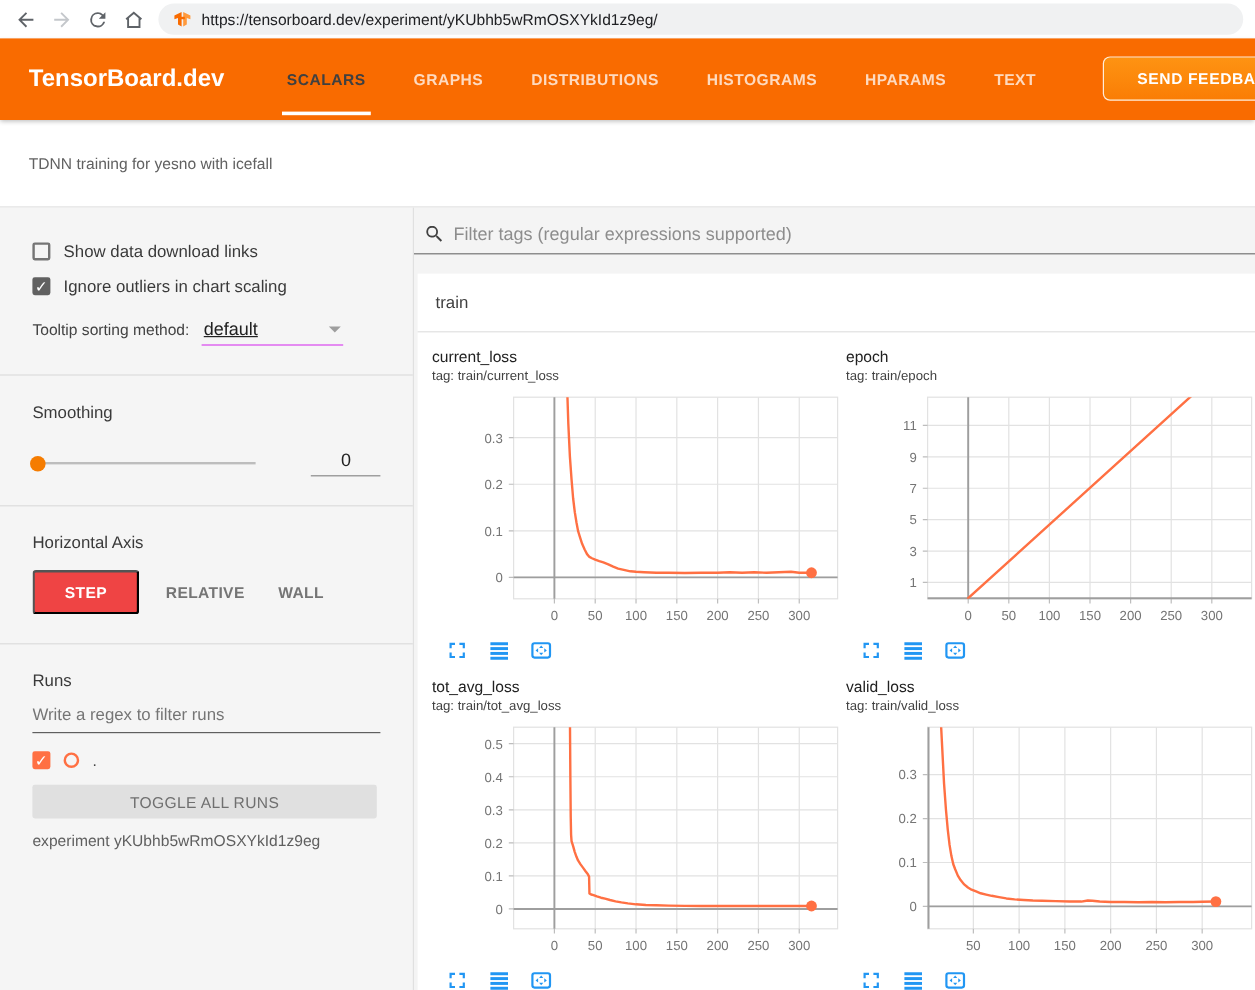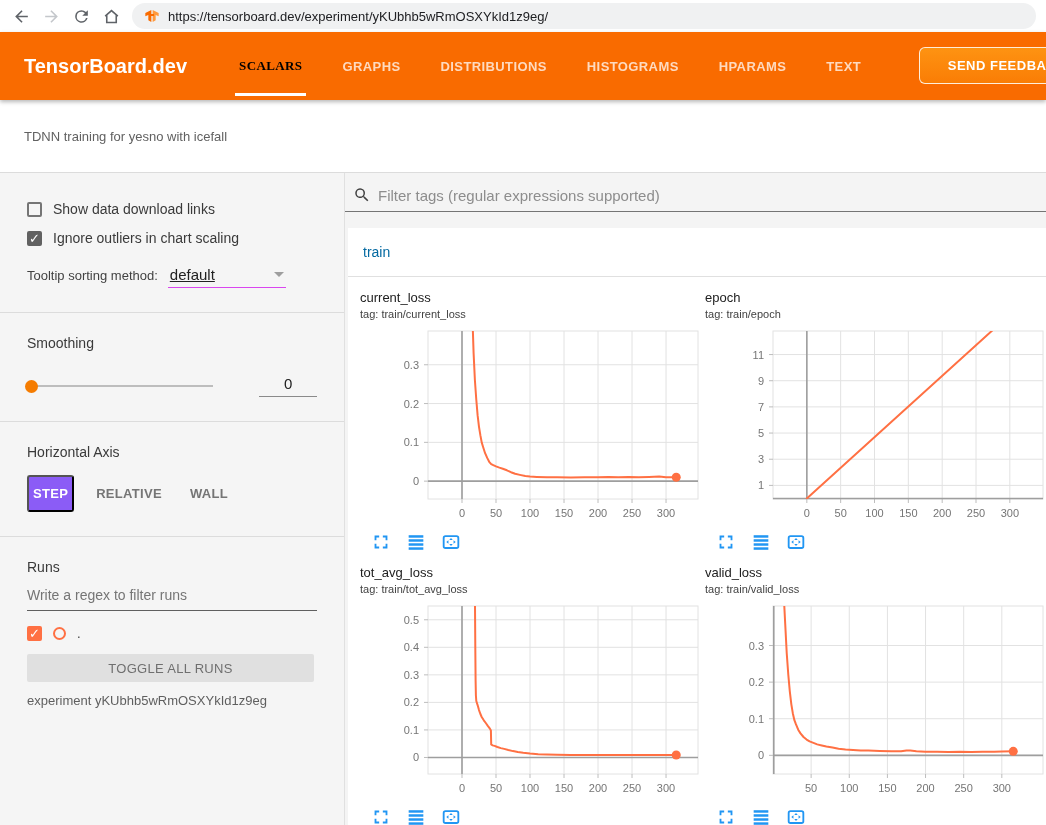--- a/index.html
+++ b/index.html
@@ -15,21 +15,21 @@
   .favicon { width:16px; height:16px; margin-right:8px; flex:0 0 auto; }
   .url-text { font-size:13px; color:#202124; white-space:nowrap; }
 
   
   .app-header { position:relative; height:68px; background:#f96b00; display:flex; align-items:stretch;
     overflow:hidden; box-shadow:0 2px 4px rgba(0,0,0,0.28); z-index:5; }
   .brand { align-self:center; color:#fff; font-size:20px; font-weight:700; margin-left:24px; white-space:nowrap; }
   .tabs { display:flex; margin-left:48px; }
   .tab { position:relative; display:flex; align-items:center; padding:0 4px; margin-right:32px;
     font-size:13px; font-weight:600; letter-spacing:0.4px; color:rgba(255,255,255,0.75); cursor:pointer; }
-  .tab.active { color:#000000;font-family:Liberation Serif, serif; }
+  .tab.active { color:#404040; }
   .tab.active::after { content:""; position:absolute; left:0; right:0; bottom:4px; height:3px; background:#fff; }
   .feedback-btn { position:absolute; left:919px; top:15px; width:176px; height:37px;
     background:linear-gradient(180deg,#fe9312,#fa7d05); border:1px solid rgba(255,255,255,0.85); border-radius:6px;
     color:#fff; font-size:13px; font-weight:600; letter-spacing:0.5px; display:flex; align-items:center;
     justify-content:center; white-space:nowrap; }
 
   
   .subtitle-bar { height:73px; background:#fff; border-bottom:1px solid #dcdcdc; display:flex; align-items:flex-end; }
   .subtitle { margin:0 0 28px 24px; font-size:13px; color:#616161; }
 
@@ -51,21 +51,21 @@
     border-left:5px solid transparent; border-right:5px solid transparent; border-top:5px solid #9e9e9e; }
   .divider { height:1px; background:#dcdcdc; margin-top:24px; }
   .side-label { margin:22px 0 0 27px; font-size:14px; color:#3a3a3a; }
   .slider-row { display:flex; align-items:center; margin:24px 27px 0 27px; }
   .slider-track { position:relative; width:188px; height:2px; background:#bdbdbd; }
   .slider-knob { position:absolute; left:-2px; top:-5.5px; width:13px; height:13px; border-radius:50%; background:#f57c00; }
   .slider-value { margin-left:46px; width:58px; text-align:center; font-size:15px; color:#212121;
     border-bottom:1px solid #8a8a8a; padding-bottom:4px; }
   .haxis-buttons { display:flex; align-items:center; gap:16px; margin:15px 0 0 27px; }
   .axis-btn { font-size:13px; font-weight:600; letter-spacing:0.3px; border-radius:3px; cursor:pointer; }
-  .axis-btn.active { background:#8b5cf6; color:#fff; padding:9px 4px; }
+  .axis-btn.active { background:#ef4444; color:#fff; padding:9px 25px; }
   .axis-btn.plain { color:#757575; padding:9px 6px; }
   .regex-input { display:block; margin:12px 27px 0 27px; width:290px; background:transparent; border:none;
     border-bottom:1px solid #5f5f5f; font-size:14px; color:#212121; padding:0 0 7px 0; outline:none;
     font-family:"Liberation Sans","DejaVu Sans",sans-serif; }
   .regex-input::placeholder { color:#757575; }
   .run-row { display:flex; align-items:center; gap:11px; margin:15px 0 0 27px; }
   .run-circle { width:13px; height:13px; border:2px solid #ff7043; border-radius:50%; }
   .run-name { font-size:13px; color:#424242; }
   .toggle-btn { display:block; margin:13px 0 0 27px; width:287px; height:28px; background:#e0e0e0; border:none;
     border-radius:2px; color:#6f6f6f; font-size:13px; letter-spacing:0.3px; cursor:pointer;
@@ -73,21 +73,21 @@
   .experiment-text { margin:11px 0 0 27px; font-size:13px; color:#5f5f5f; }
 
   
   .filter-row { display:flex; align-items:center; height:39px; border-bottom:1px solid #757575; padding:6px 0 0 8px; }
   .filter-row svg { width:18px; height:18px; margin-right:7px; flex:0 0 auto; }
   .filter-input { flex:1; background:transparent; border:none; outline:none; font-size:15px; color:#212121;
     font-family:"Liberation Sans","DejaVu Sans",sans-serif; }
   .filter-input::placeholder { color:#8d8d8d; }
   .card { margin:16px 0 0 3px; background:#fff; min-height:620px; }
   .card-header { height:49px; border-bottom:1px solid #e0e0e0; display:flex; align-items:center;
-    padding-left:15px; font-size:14px; color:#0369a1; cursor:pointer; }
+    padding-left:15px; font-size:14px; color:#404040; cursor:pointer; }
   .charts-grid { display:grid; grid-template-columns:345px 345px; padding:13px 0 0 12px; }
   .chart-cell { margin-bottom:12px; }
   .chart-title { font-size:13px; color:#212121; }
   .chart-tag { font-size:11px; color:#424242; margin-top:3px; }
   .chart-svg { display:block; margin-top:7px; }
   .chart-icons { display:flex; gap:13px; padding-left:10px; margin-top:4px; }
   .chart-icon { width:22px; height:22px; cursor:pointer; }
   .chart-icon svg { width:22px; height:22px; display:block; }
 </style>
 </head>

